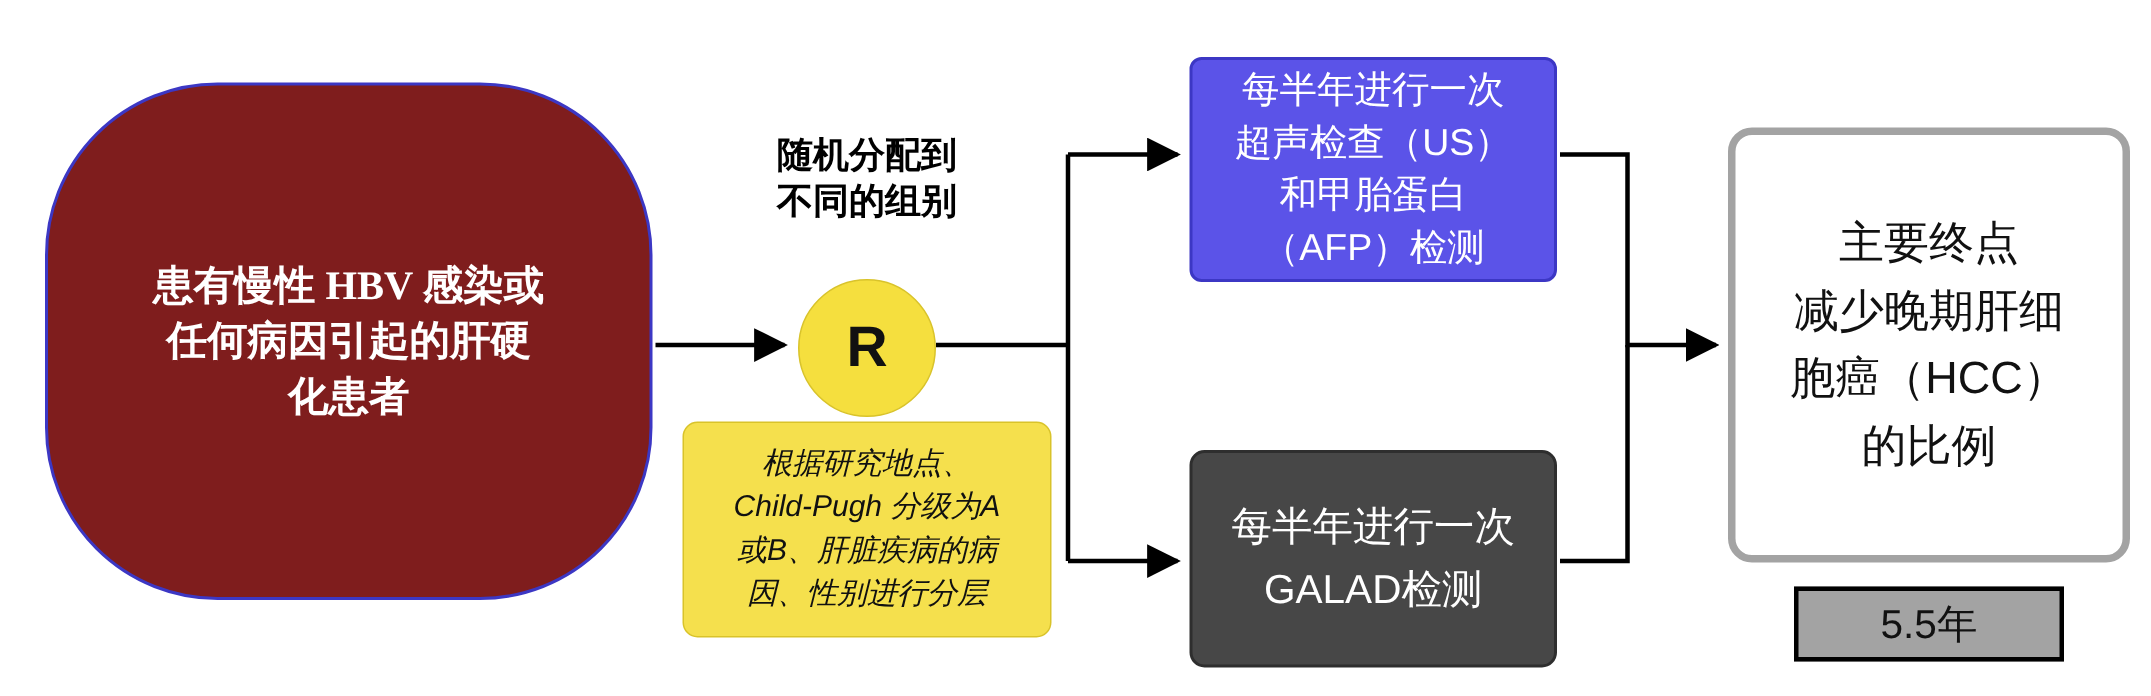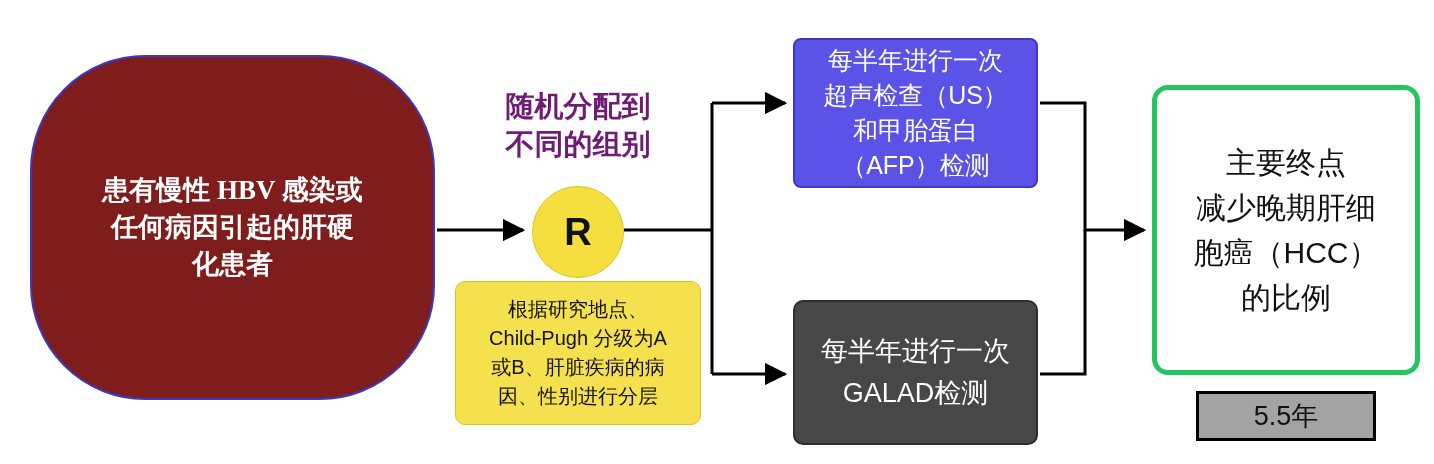--- a/index.html
+++ b/index.html
@@ -48,23 +48,23 @@
     text-align: center;
   }
   .blob .bullets { margin-top: 10px; }
 
   
   .rand-label {
     position: absolute;
     left: 458px; top: 88px;
     width: 240px;
     text-align: center;
-    font-size: 29px;
+    font-size: 24px;
     font-weight: 600;
-    color: #701a75;
+    color: #000000;
     line-height: 1.3;
   }
 
   
   .r-circle {
     position: absolute;
     left: 532px; top: 186px;
     width: 92px; height: 92px;
     border-radius: 50%;
     background: #f5df3e;
@@ -93,20 +93,21 @@
     justify-content: center;
     align-items: center;
     padding: 6px 10px;
   }
   .strat-box .strat-text {
     font-size: 20px;
     font-weight: 500;
     color: #111111;
     line-height: 1.45;
     text-align: center;
+    font-style: italic;
   }
 
   
   .arm-top {
     position: absolute;
     left: 793px; top: 38px;
     width: 245px; height: 150px;
     background: #5b53e8;
     border: 2px solid #3c37c4;
     border-radius: 8px;
@@ -143,21 +144,21 @@
     text-align: center;
     font-weight: 500;
   }
 
   
   .endpoint-box {
     position: absolute;
     left: 1152px; top: 85px;
     width: 268px; height: 290px;
     background: #ffffff;
-    border: 5px solid #22c55e;
+    border: 5px solid #a3a3a3;
     border-radius: 16px;
     box-sizing: border-box;
     display: flex;
     justify-content: center;
     align-items: center;
     padding: 8px 14px;
   }
   .endpoint-box .endpoint-text {
     color: #111111;
     font-size: 30px;

